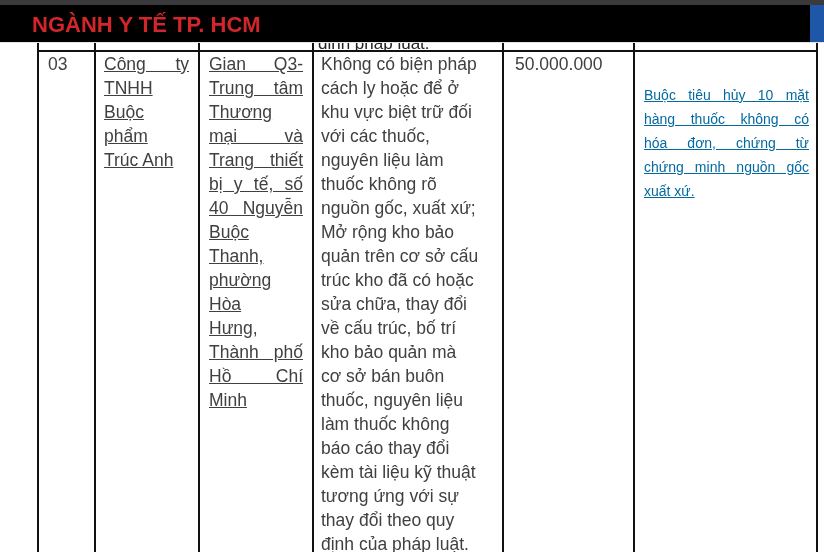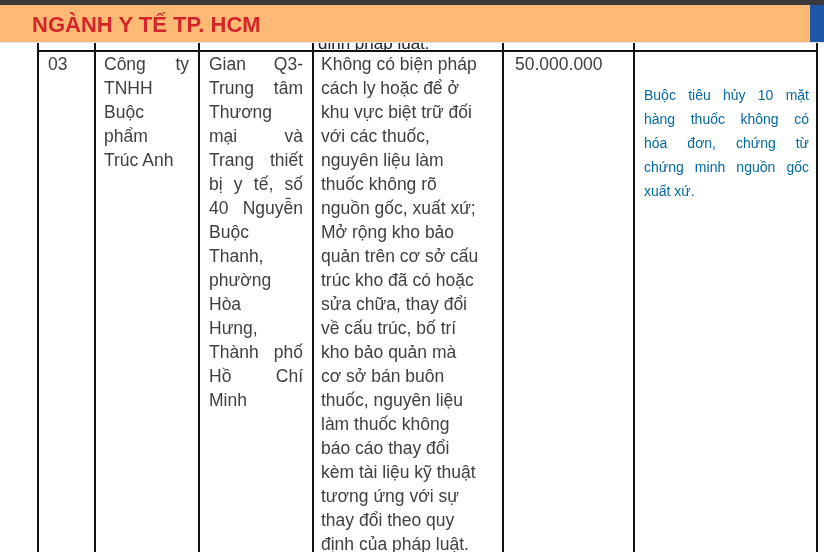--- a/index.html
+++ b/index.html
@@ -1,35 +1,35 @@
 <!DOCTYPE html>
 <html><head>
 <meta charset="utf-8">
 <style>
   * { box-sizing: border-box; margin: 0; padding: 0; }
   html, body { width: 824px; height: 552px; overflow: hidden; background: #ffffff; }
   body { position: relative; font-family: "Liberation Sans", sans-serif; color: #111; }
 
   .topbar { position: absolute; left: 0; top: 0; width: 824px; height: 5px; background: #3a3a3c; }
-  .header { position: absolute; left: 0; top: 5px; width: 824px; height: 38px; background: #fdba74;
+  .header { position: absolute; left: 0; top: 5px; width: 824px; height: 38px; background: #000000;
             border-bottom: 1px solid #e4e4e8; }
   .header-title { position: absolute; left: 32px; top: 7px; font-size: 22px; font-weight: bold;
                   color: #d3262b; letter-spacing: 0px; white-space: nowrap; }
   .header-accent { position: absolute; right: 0; top: 5px; width: 14px; height: 37px; background: #1f57a8; }
 
   .table-wrap { position: absolute; left: 0; top: 43px; width: 824px; height: 509px; overflow: hidden; }
   .cut-row { position: absolute; left: 318px; top: -9px; font-size: 17px; color: #222; white-space: nowrap; }
 
   .vline { position: absolute; top: 0; width: 2px; height: 509px; background: #111; }
   .hline { position: absolute; left: 38px; top: 7px; width: 780px; height: 2px; background: #111; }
 
   .cell { position: absolute; top: 9px; font-size: 17.5px; line-height: 24px; color: #404040; }
   .cell.just { text-align: justify; text-align-last: justify; }
   .cell .ln { display: block; white-space: nowrap; }
-  .cell.just .ln { text-align: justify; text-align-last: justify; white-space: normal; }
+  .cell.just .ln { text-align: justify; text-align-last: justify; white-space: normal; text-decoration: underline; }
   .cell.small { font-size: 14px; line-height: 24px; color: #0369a1; margin-top: 31px; }
 </style>
 </head>
 <body>
 
 <div class="topbar"></div>
 <div class="header">
   <div class="header-title">NGÀNH Y TẾ TP. HCM</div>
 </div>
 <div class="header-accent"></div>

